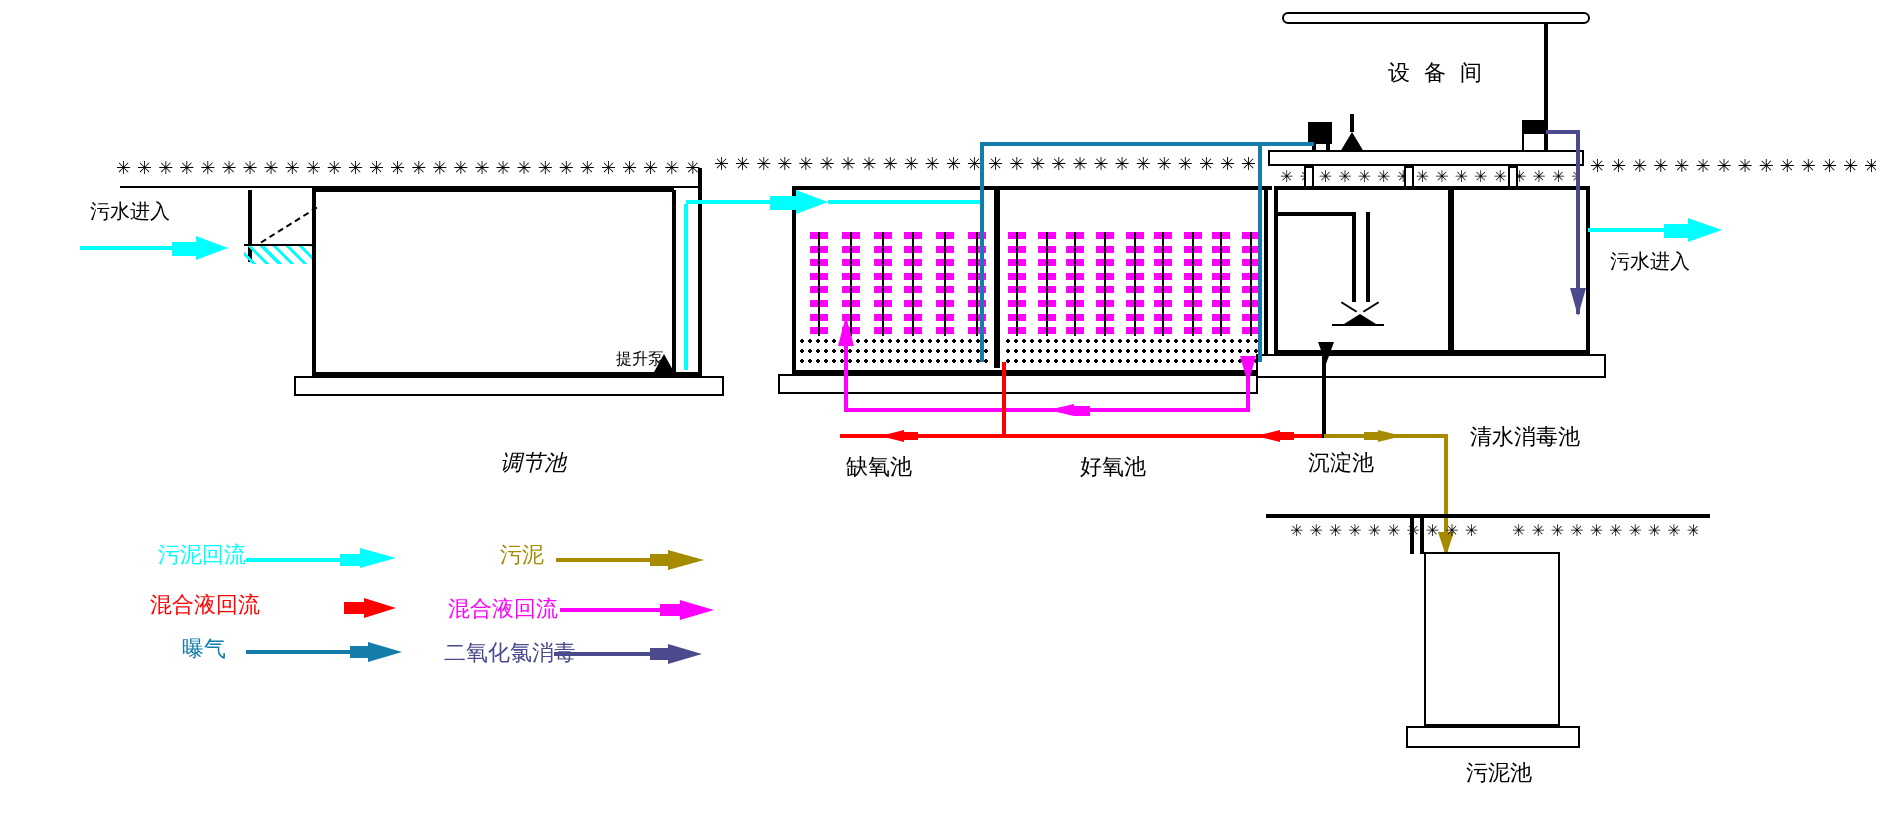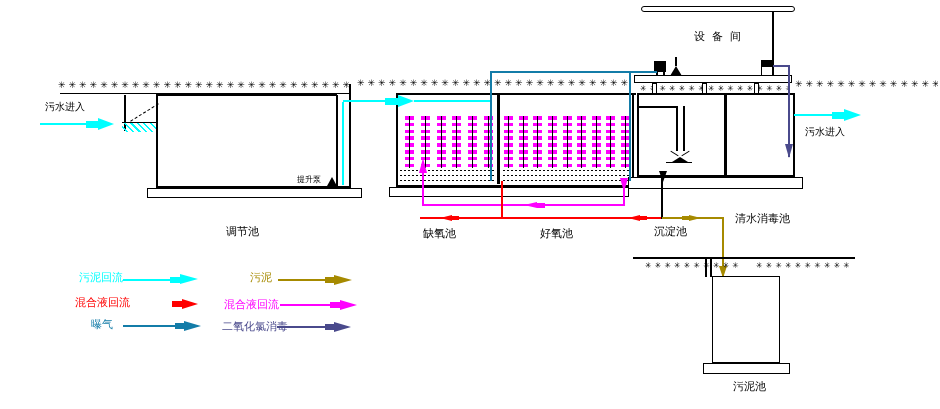--- a/index.html
+++ b/index.html
@@ -40,21 +40,21 @@
   <div class="ln" style="left:124px;top:95px;width:2px;height:36px;"></div>
   <div class="hatch-cyan" style="left:122px;top:122px;width:36px;height:9px;"></div>
   <div class="dash" style="left:128px;top:112px;width:33px;transform:rotate(-32deg);"></div>
   <div class="ln" style="left:156px;top:95px;width:2px;height:93px;"></div>
   <div class="ln" style="left:156px;top:94px;width:181px;height:1.5px;"></div>
   <div class="ln" style="left:336px;top:95px;width:2px;height:93px;"></div>
   <div class="ln" style="left:349px;top:84px;width:2px;height:104px;"></div>
   <div class="ln" style="left:156px;top:186px;width:195px;height:2px;"></div>
   <div class="box" style="left:147px;top:188px;width:215px;height:10px;"></div>
 
-  <div class="txt small" style="left:297px;top:175px;">提升泵</div>
+  <div class="txt small" style="left:308px;top:175px;">提升泵</div>
   <div class="tri" style="left:327px;top:177px;border-bottom:9px solid var(--ink);border-left:5px solid transparent;border-right:5px solid transparent;"></div>
   <div class="ln" style="left:324px;top:186px;width:16px;height:2px;"></div>
 
   <div class="ln" style="left:396px;top:93px;width:240px;height:1.5px;"></div>
   <div class="ln" style="left:396px;top:93px;width:2px;height:94px;"></div>
   <div class="ln" style="left:497px;top:93px;width:3px;height:91px;"></div>
   <div class="ln" style="left:632px;top:93px;width:2px;height:94px;"></div>
   <div class="ln" style="left:396px;top:185px;width:240px;height:2px;"></div>
   <div class="box" style="left:389px;top:187px;width:240px;height:10px;"></div>
   <div class="media" style="left:405px;top:116px;width:88px;height:52px;">
@@ -156,21 +156,21 @@
   <div class="tri" style="left:784.5px;top:144px;border-top:14px solid var(--chlorine-disinfection);border-left:4.5px solid transparent;border-right:4.5px solid transparent;"></div>
 
   <div class="ln" style="left:633px;top:257px;width:222px;height:1.5px;"></div>
   <div class="grass" style="left:645px;top:259px;width:95px;font-size:8px;">✳✳✳✳✳✳✳✳✳✳✳</div>
   <div class="grass" style="left:756px;top:259px;width:93px;font-size:8px;">✳✳✳✳✳✳✳✳✳✳</div>
   <div class="ln" style="left:705px;top:258px;width:1.5px;height:19px;"></div>
   <div class="ln" style="left:710px;top:258px;width:1.5px;height:19px;"></div>
   <div class="box" style="left:712px;top:276px;width:68px;height:87px;"></div>
   <div class="box" style="left:703px;top:363px;width:87px;height:11px;"></div>
 
-  <div class="txt" style="left:226px;top:226px;">调节池</div>
+  <div class="txt" style="left:250px;top:226px;font-style:italic;">调节池</div>
   <div class="txt" style="left:423px;top:228px;">缺氧池</div>
   <div class="txt" style="left:540px;top:228px;">好氧池</div>
   <div class="txt" style="left:654px;top:226px;">沉淀池</div>
   <div class="txt" style="left:735px;top:213px;">清水消毒池</div>
   <div class="txt" style="left:733px;top:381px;">污泥池</div>
 
   <div class="txt" style="left:79px;top:272px;color:var(--water-flow);">污泥回流</div>
   <div class="leg-line" style="left:123px;top:279px;width:50px;background:var(--water-flow);"></div>
   <div class="bar" style="left:170px;top:276.5px;width:10px;height:6px;background:var(--water-flow);"></div>
   <div class="tri" style="left:180px;top:274px;border-left:18px solid var(--water-flow);border-top:5.5px solid transparent;border-bottom:5.5px solid transparent;"></div>

